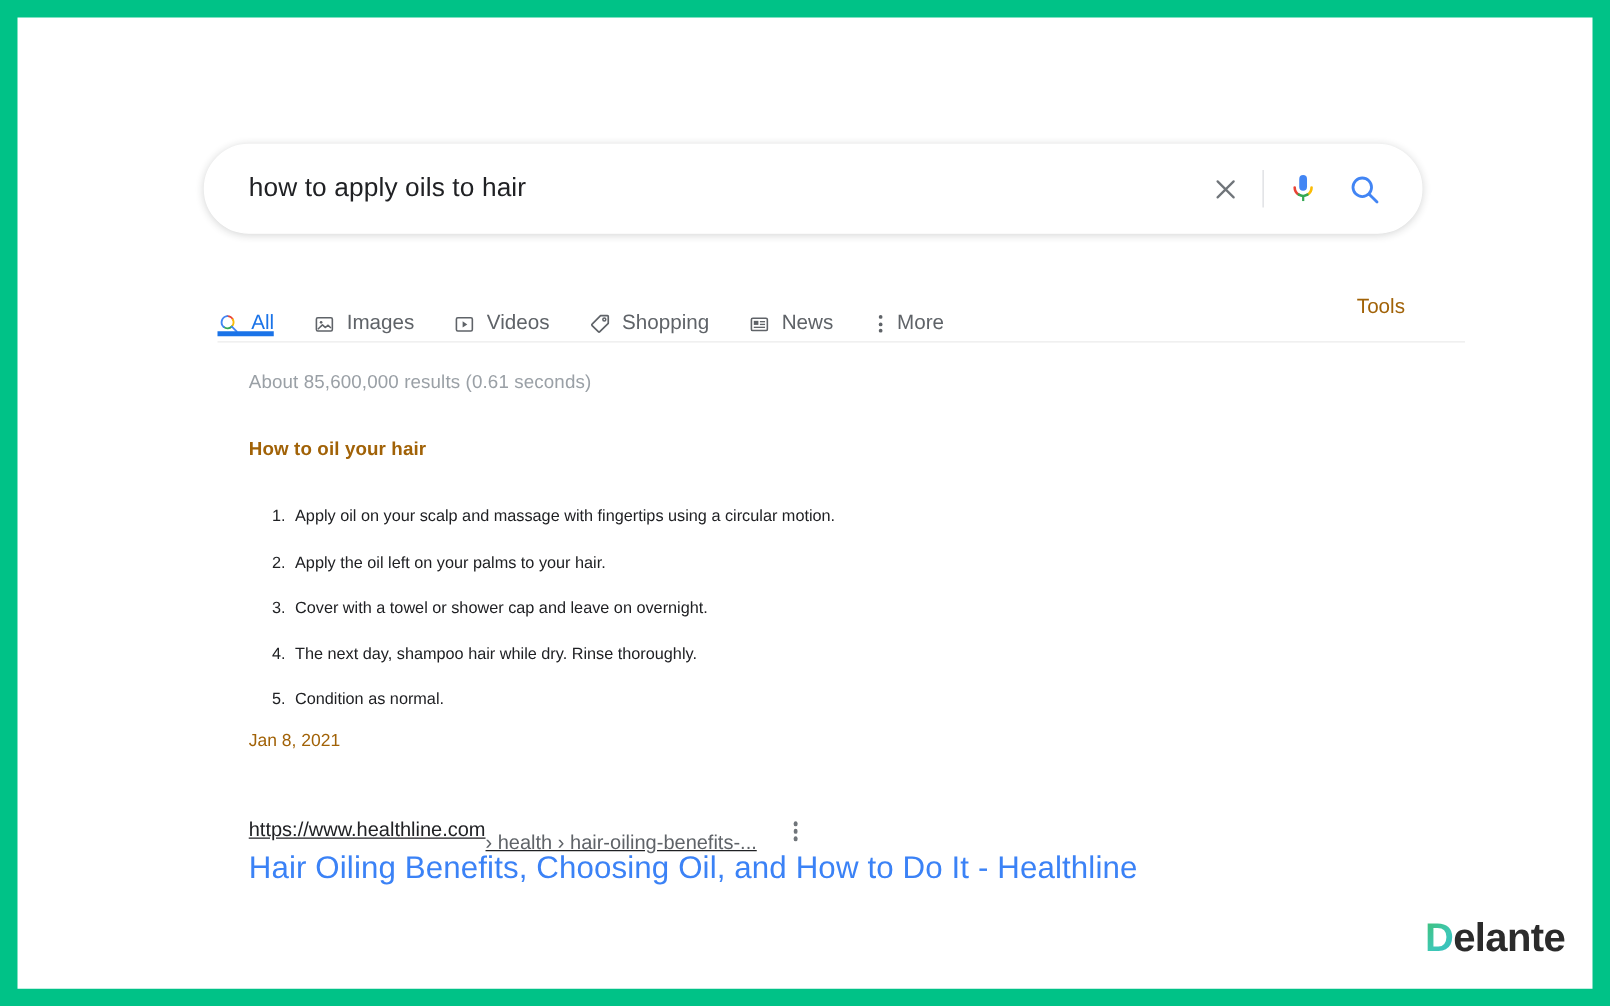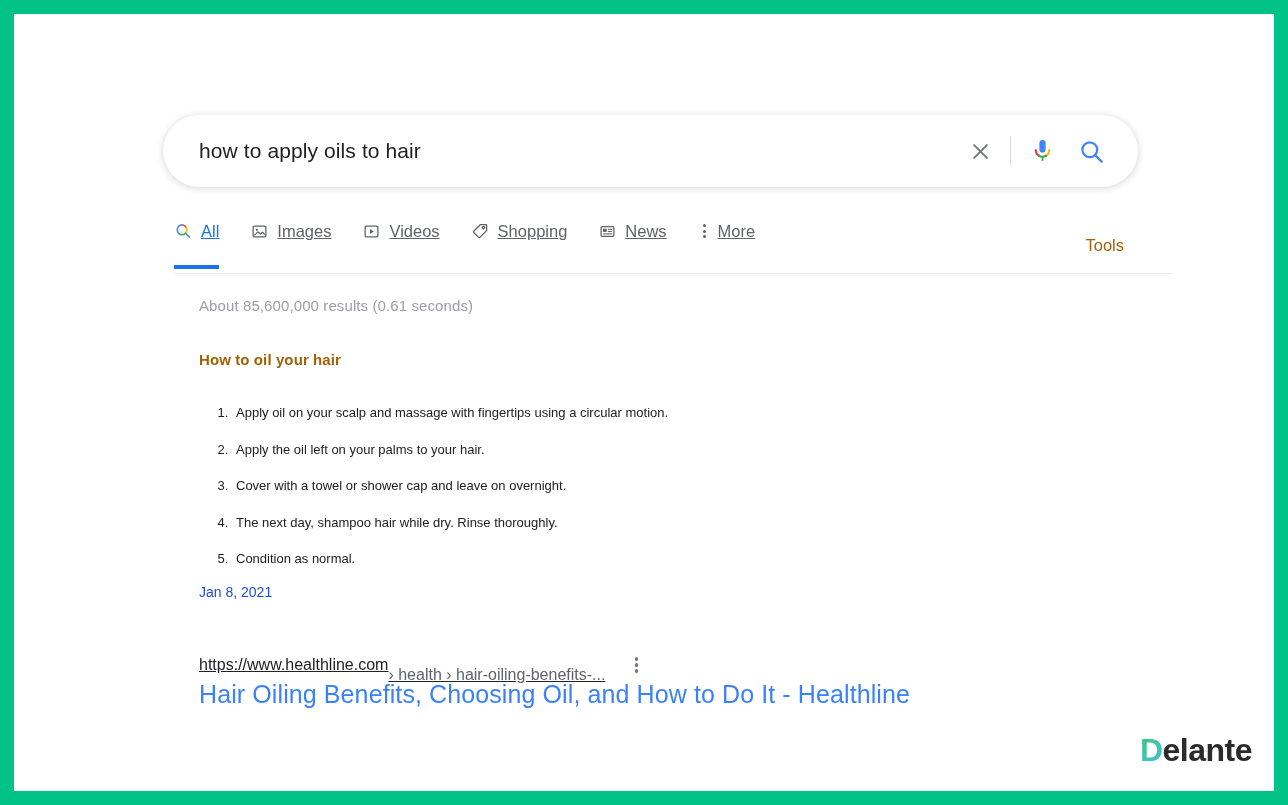--- a/index.html
+++ b/index.html
@@ -73,29 +73,28 @@
   #tabs {
     position: absolute;
     left: 160px; top: 208px;
     width: 998px; height: 52px;
     display: flex;
     align-items: flex-start;
     border-bottom: 1px solid #ebebeb;
   }
   .tab {
     display: flex;
-    align-items: flex-start;
+    align-items: flex-end;
     height: 46px;
     margin-right: 31px;
     font-size: 16.5px;
     color: #5f6368;
     cursor: pointer;
     position: relative;
     white-space: nowrap;
-    text-decoration: underline;
   }
   .tab .t-ico {
     display: inline-flex;
     align-items: center;
     justify-content: center;
     width: 18px; height: 18px;
     margin-right: 9px;
   }
   .tab.active { color: #1a73e8; }
   .tab.active .underline {
@@ -149,21 +148,21 @@
   #steps li {
     font-size: 13px;
     color: #202124;
     line-height: 36.5px;
     padding-left: 4px;
   }
   #answer-date {
     position: absolute;
     left: 185px; top: 570px;
     font-size: 14px;
-    color: #1d4ed8;
+    color: #a16207;
   }
   #url-line {
     position: absolute;
     left: 185px; top: 632px;
     display: flex;
     align-items: center;
     font-size: 16px;
     color: #202124;
     white-space: nowrap;
     text-decoration: underline;

